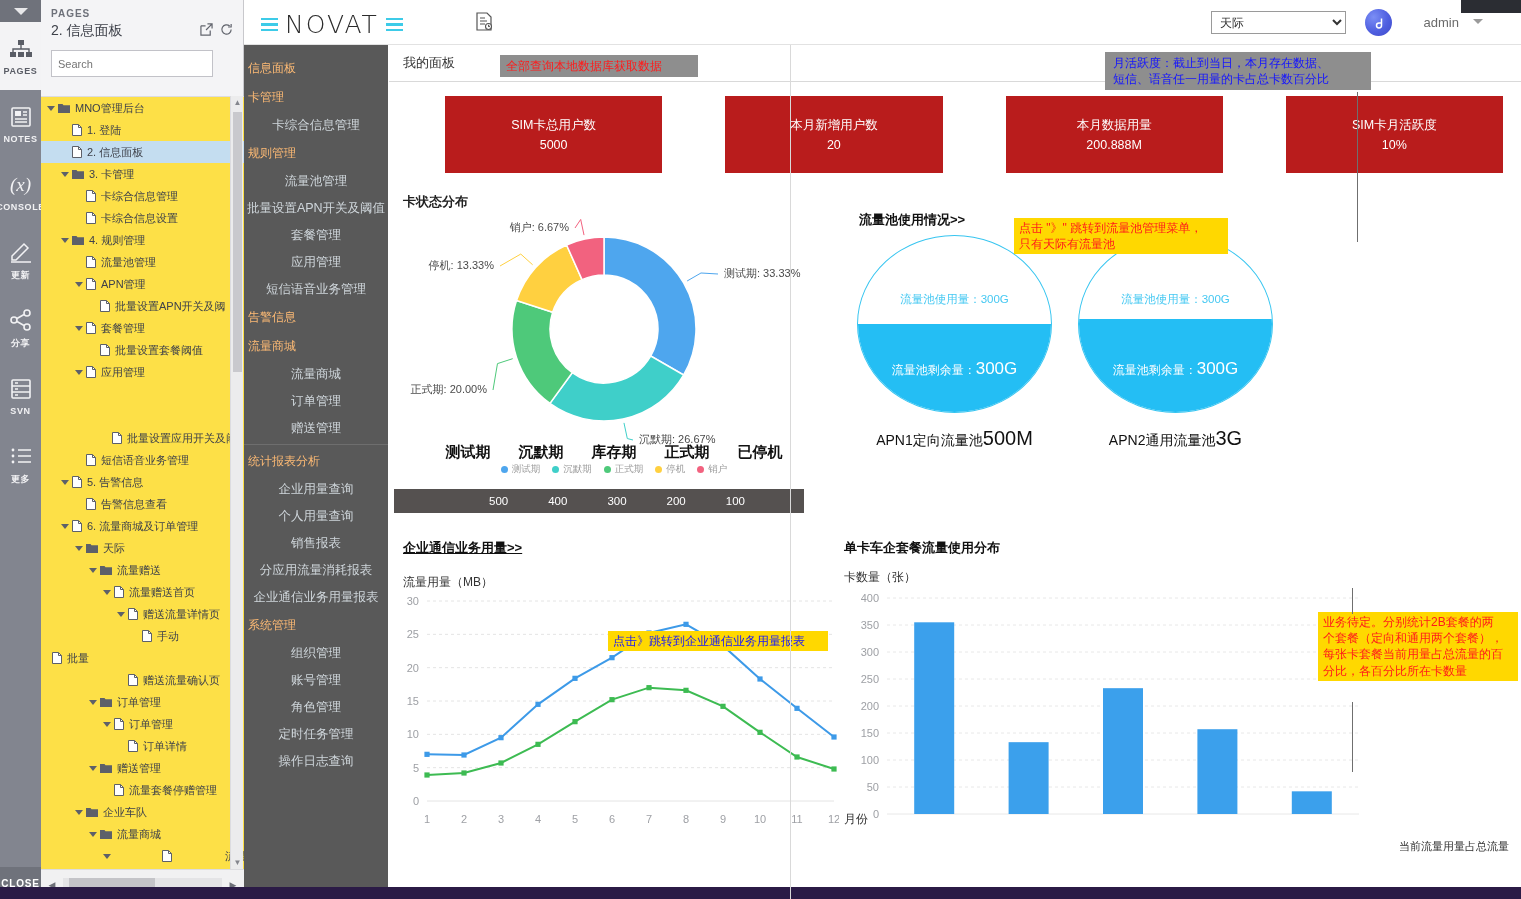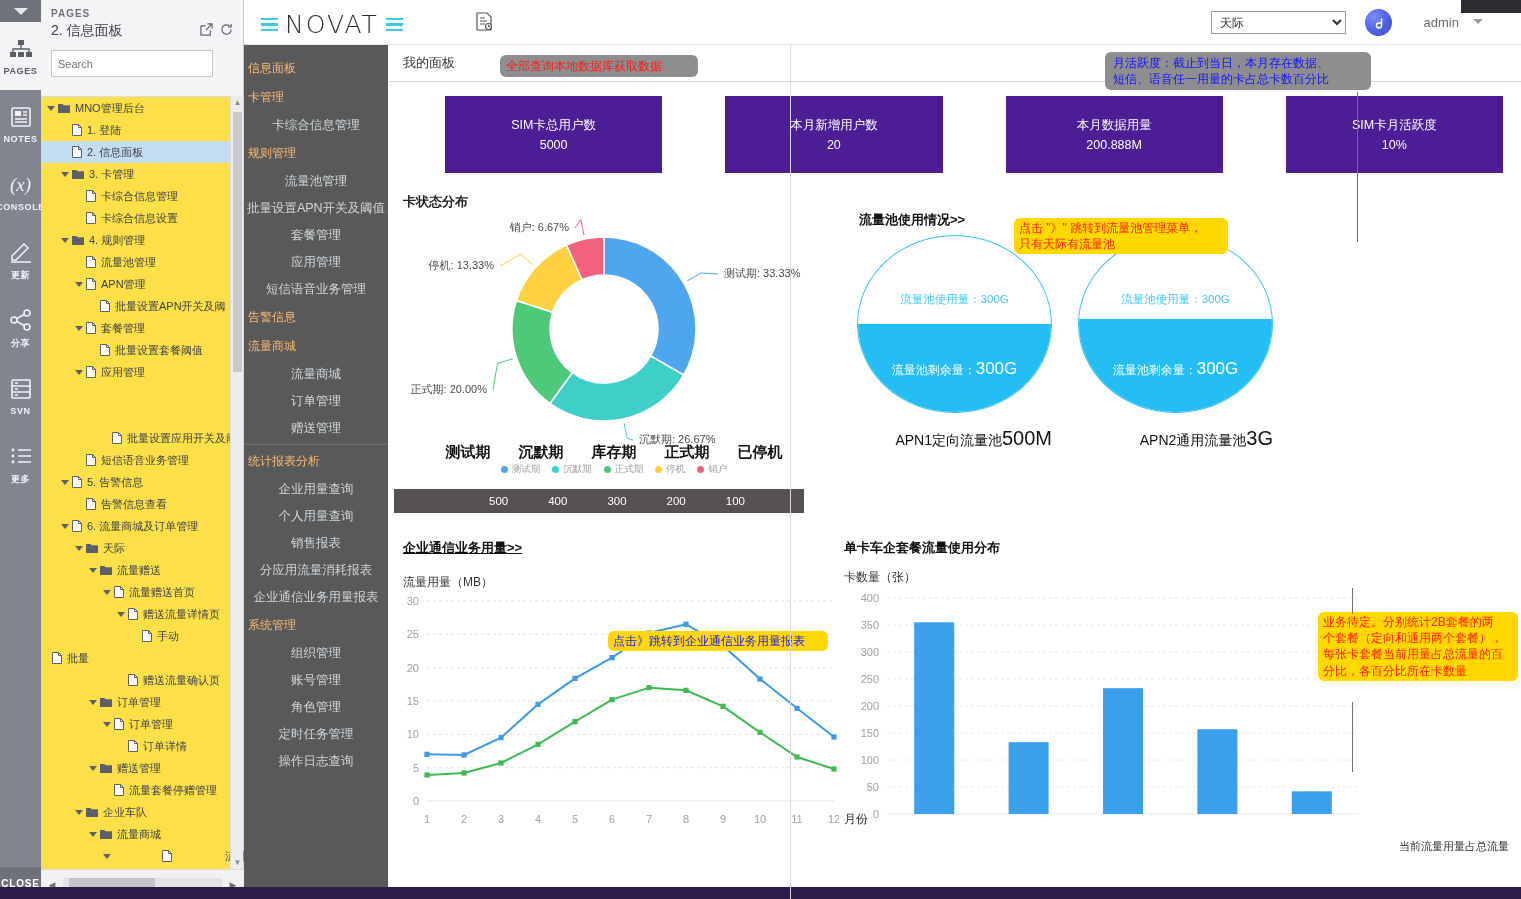--- a/index.html
+++ b/index.html
@@ -72,21 +72,21 @@
   .m-grp { font-size:12px; color:#fdba74; padding:6px 0 6px 4px; }
   .m-item { font-size:12.5px; color:#cfd6db; padding:5px 0; text-align:center; }
   .m-sep { height:1px; background:#6e6e6e; margin:2px 0; }
 
   
   .dash { position:absolute; left:145px; top:45px; right:0; bottom:0; background:#fff; overflow:hidden; }
   .dash-head { height:37px; border-bottom:1px solid #d9d9d9; display:flex; align-items:center; }
   .dash-title { font-size:13px; color:#333; margin-left:14px; }
 
   .kpis { display:flex; gap:19px; padding:14px 18px 0 12px; }
-  .kpi { flex:1; height:77px; background:#4c1d95; color:#fff; display:flex; flex-direction:column;
+  .kpi { flex:1; height:77px; background:#b91c1c; color:#fff; display:flex; flex-direction:column;
       align-items:center; justify-content:center; gap:4px;margin-left:44px; }
   .kpi-l { font-size:12.5px; }
   .kpi-v { font-size:12.5px; }
 
   .sect { display:flex; }
   .panel-l { width:450px; position:relative; }
   .panel-r { flex:1; position:relative; }
   .p-title { font-size:13px; font-weight:bold; color:#222; }
 
   
@@ -101,31 +101,31 @@
 
   
   .pool-hd { font-size:13px; font-weight:bold; color:#111; margin:18px 0 0 20px; }
   .pools { display:flex; gap:26px; margin-top:6px; padding-left:18px; }
   .pool { width:195px; }
   .ball { width:195px; height:178px; border-radius:50%; border:1px solid #37c5f0; position:relative; overflow:hidden; background:#fff; }
   .ball .fill { position:absolute; left:0; right:0; bottom:0; background:#24bef4; }
   .ball .lbl-top { position:absolute; left:0; right:0; top:32%; text-align:center; color:#45c8f2; font-size:11.5px; }
   .ball .lbl-bot { position:absolute; left:0; right:0; top:70%; text-align:center; color:#fff; font-size:12px; }
   .ball .lbl-bot b { font-size:17px; font-weight:normal; }
-  .pool-cap { text-align:right; margin-top:14px; font-size:14px; color:#111; }
+  .pool-cap { text-align:center; margin-top:14px; font-size:14px; color:#111; }
   .pool-cap b { font-size:20px; font-weight:normal; }
 
   
   .chart-title { font-size:13px; font-weight:bold; color:#111; }
   .axis-name { font-size:12px; color:#333; }
   .tick { font-size:11px; fill:#9ea0a5; font-family:"Liberation Sans",sans-serif; }
   .xtick { font-size:11px; fill:#9ea0a5; font-family:"Liberation Sans",sans-serif; }
 
   
-  .anno { position:absolute; font-size:12px; line-height:1.35; white-space:pre-line;border-radius:6px; }
+  .anno { position:absolute; font-size:12px; line-height:1.35; white-space:pre-line; }
   .anno-grey { background:#8e8e8e; color:#ff1a1a; padding:3px 6px; }
   .anno-grey-blue { background:#8e8e8e; color:#1414ff; padding:3px 8px; }
   .anno-yellow { background:#ffd800; color:#ff1a1a; padding:2px 5px; }
   .anno-yellow-blue { background:#ffd800; color:#1414ff; padding:2px 5px; }
   .anno-line { position:absolute; background:#6f6f6f; width:1px; }
 
   .bottom-strip { position:absolute; left:0; bottom:0; right:0; height:12px; background:#2b1b46; }
   .topright-dark { position:absolute; right:0; top:0; width:60px; height:13px; background:#2b2d33; }
   .vdiv { position:absolute; background:#d9d9d9; }
 </style>

